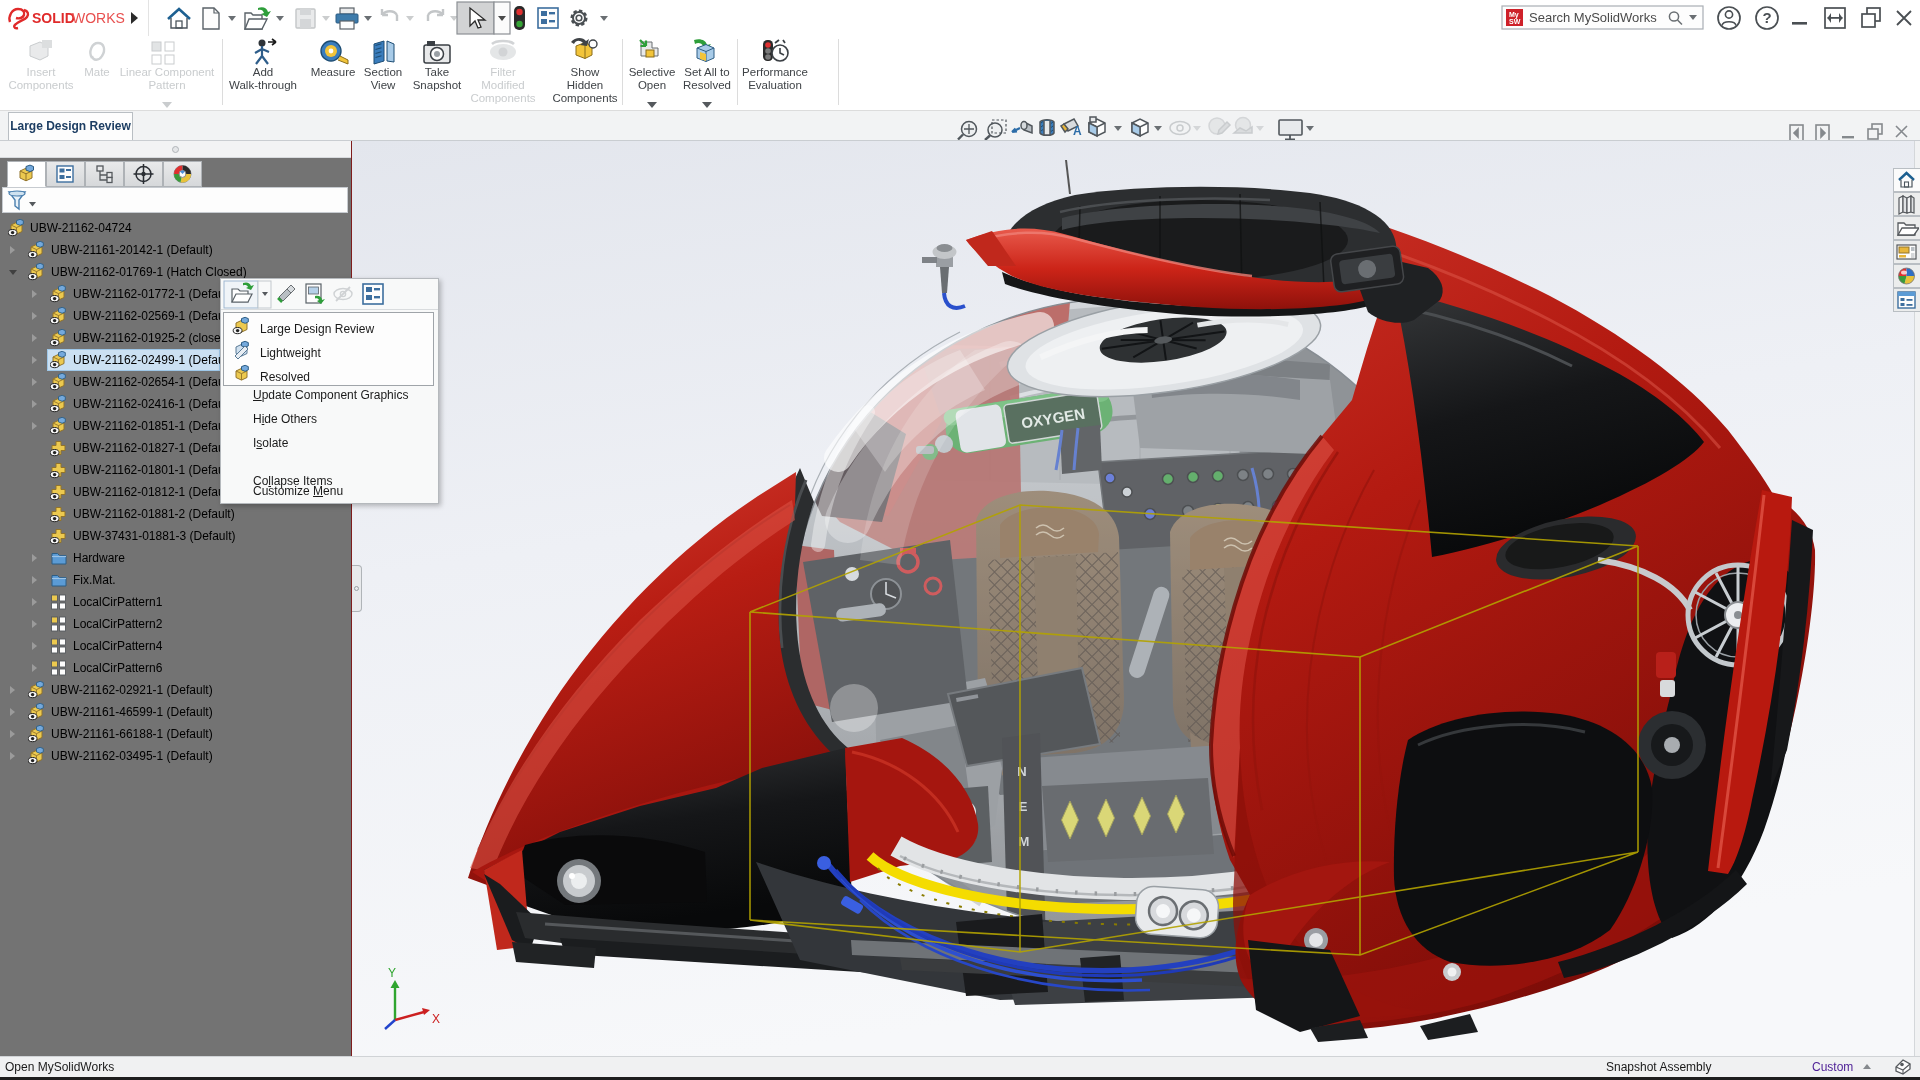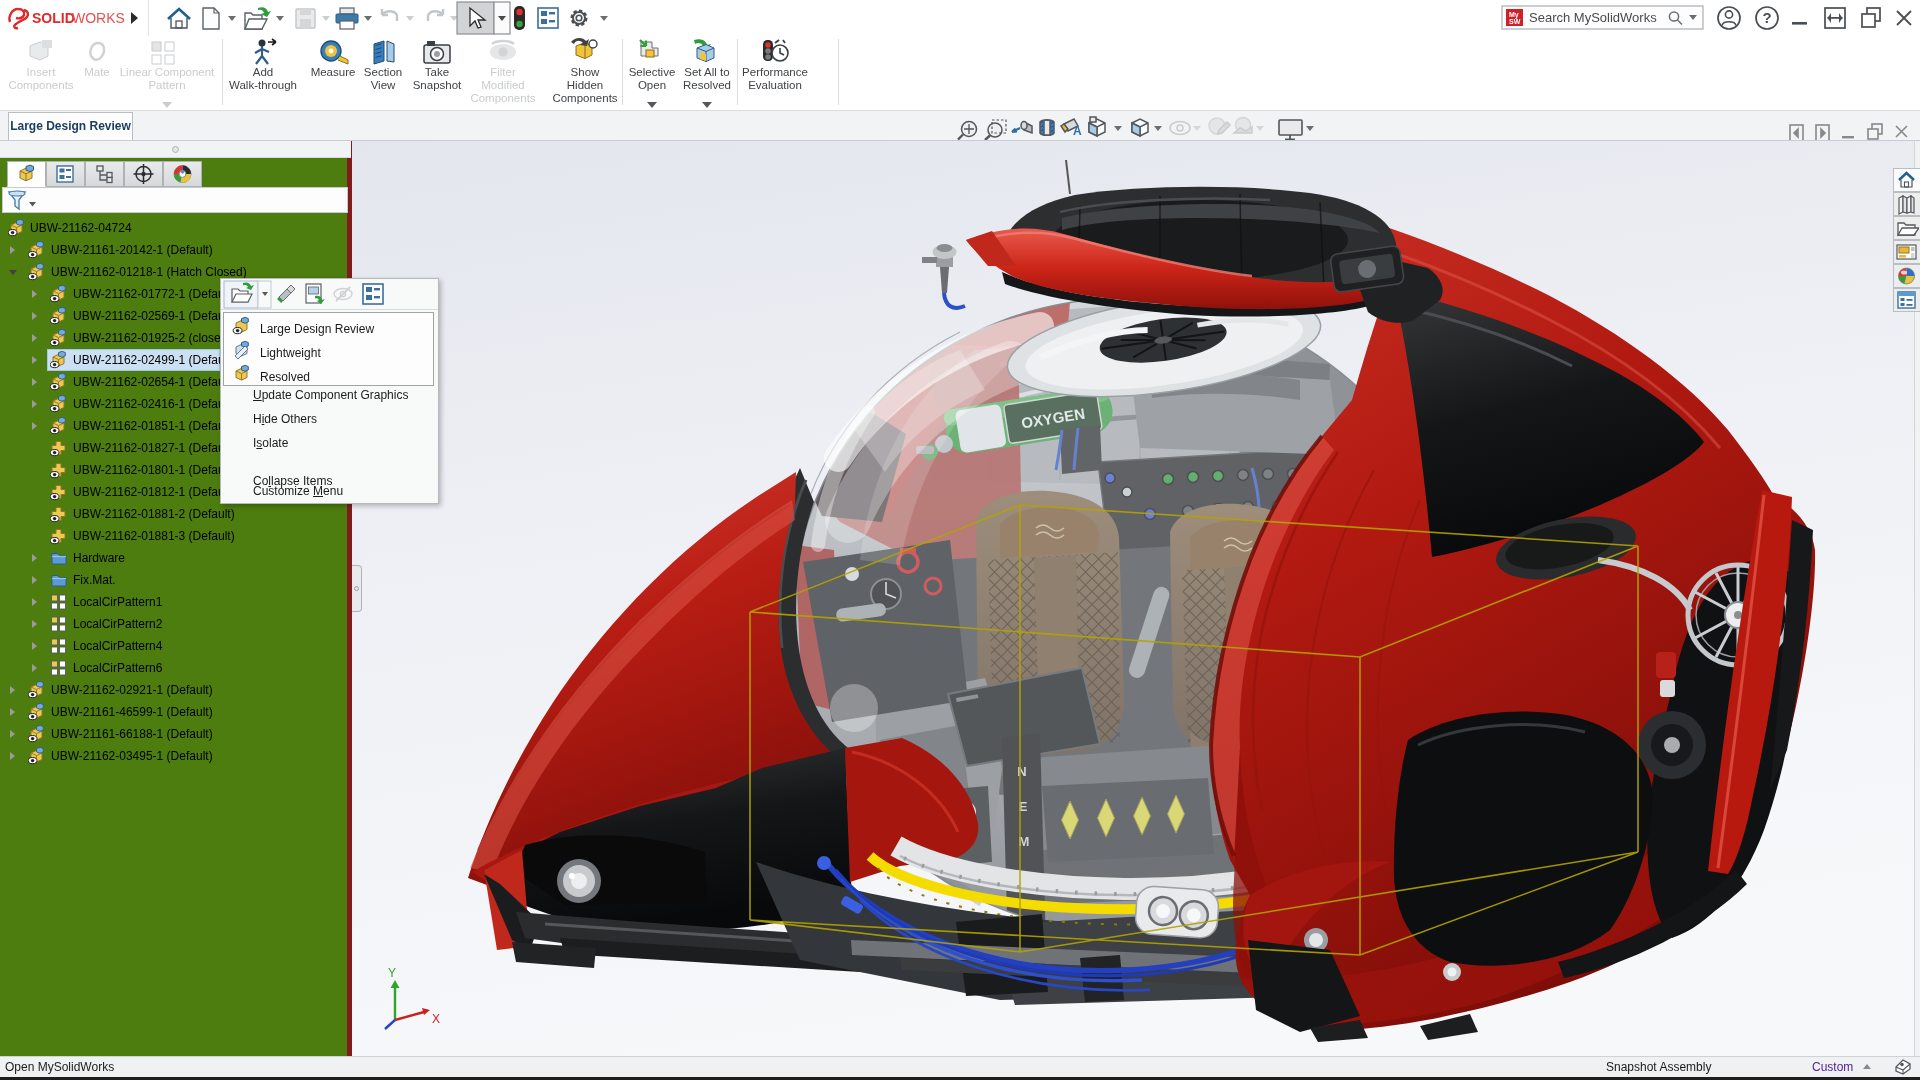--- a/index.html
+++ b/index.html
@@ -7,21 +7,21 @@
 .abs { position:absolute; }
 
 #titlebar { position:absolute; left:0; top:0; width:1920px; height:36px; background:#fff;padding-left:24px; }
 #title-text { position:absolute; left:186px; top:10px; width:1734px; text-align:center; font-size:13.5px; color:#3b3b3b; }
 
 #ribbon { position:absolute; left:0; top:36px; width:1920px; height:75px; background:#fff; border-bottom:1px solid #dcdcdc; }
 
 #tabstrip { position:absolute; left:0; top:111px; width:1920px; height:30px; background:#f2f3f4; border-bottom:1px solid #c9cdd1; }
 #ldr-tab { position:absolute; left:8px; top:1px; width:125px; height:28px; background:#fdfdfd; border:1px solid #b9bec3; border-bottom:none; font-size:12px; font-weight:bold; color:#1d3e63; text-align:center; line-height:26px; }
 
-#leftpanel { position:absolute; left:0; top:141px; width:352px; height:915px; background:#4d7c0f; border-right:5px solid #7f1d1d; }
+#leftpanel { position:absolute; left:0; top:141px; width:352px; height:915px; background:#737373; border-right:1px solid #7f1d1d; }
 #lp-splitrow { position:absolute; left:0; top:0; width:351px; height:17px; background:#f2f3f4; border-bottom:1px solid #d7dadd; }
 .fm-tabs { position:absolute; left:7px; top:20px; height:26px; }
 .fm-tab { position:absolute; top:0; width:39px; height:26px; background:linear-gradient(#e9eaeb,#d6d8da); border:1px solid #aeb2b6; }
 .fm-tab.active { background:#fff; border-bottom:1px solid #fff; }
 #filterrow { position:absolute; left:2px; top:46px; width:346px; height:26px; border:1px solid #c7cbd0; background:#fdfdfd; }
 #tree { position:absolute; left:0; top:76px; width:351px; bottom:0; font-size:12px; color:#000; }
 .trow { position:absolute; left:0; height:22px; width:351px; }
 .trow .lbl { position:absolute; top:4px; white-space:nowrap; }
 .arr { position:absolute; top:7px; width:0; height:0; }
 .arr.c { border-left:5px solid #9b9b9b; border-top:4px solid transparent; border-bottom:4px solid transparent; }
@@ -381,21 +381,21 @@
       </div>
     <div class="trow" style="top:44px">
         <div class="arr e" style="left:9px"></div>
         <svg width="18" height="18" viewBox="0 0 18 18" style="position:absolute;left:28px;top:2px">
           <path d="M3,6 l5.5,-2.6 l5.5,2.6 l0,6.5 l-5.5,2.6 l-5.5,-2.6 Z" fill="#ecc94f" stroke="#93742a" stroke-width="1"></path>
           <path d="M3,6 l5.5,2.6 l5.5,-2.6 M8.5,8.6 l0,6.3" fill="none" stroke="#93742a" stroke-width="0.9"></path>
           <path d="M8.5,1.6 l3.6,-1.3 l3.2,1.3 l0,3.3 l-3.2,1.4 l-3.6,-1.4 Z" fill="#74a9dc" stroke="#2d5d84" stroke-width="0.9"></path>
           <ellipse cx="4.6" cy="13.6" rx="4.4" ry="3.1" fill="#f5f5f5" stroke="#222" stroke-width="1"></ellipse>
           <circle cx="4.6" cy="13.6" r="1.7" fill="#222"></circle>
         </svg>
-        <span class="lbl" style="left:51px">UBW-21162-01218-1 (Hatch Closed)</span>
+        <span class="lbl" style="left:51px">UBW-21162-01769-1 (Hatch Closed)</span>
       </div>
     <div class="trow" style="top:66px">
         <div class="arr c" style="left:32px"></div>
         <svg width="18" height="18" viewBox="0 0 18 18" style="position:absolute;left:50px;top:2px">
           <path d="M3,6 l5.5,-2.6 l5.5,2.6 l0,6.5 l-5.5,2.6 l-5.5,-2.6 Z" fill="#ecc94f" stroke="#93742a" stroke-width="1"></path>
           <path d="M3,6 l5.5,2.6 l5.5,-2.6 M8.5,8.6 l0,6.3" fill="none" stroke="#93742a" stroke-width="0.9"></path>
           <path d="M8.5,1.6 l3.6,-1.3 l3.2,1.3 l0,3.3 l-3.2,1.4 l-3.6,-1.4 Z" fill="#74a9dc" stroke="#2d5d84" stroke-width="0.9"></path>
           <ellipse cx="4.6" cy="13.6" rx="4.4" ry="3.1" fill="#f5f5f5" stroke="#222" stroke-width="1"></ellipse>
           <circle cx="4.6" cy="13.6" r="1.7" fill="#222"></circle>
         </svg>
@@ -499,21 +499,21 @@
           <circle cx="4.6" cy="13.6" r="1.7" fill="#222"></circle>
         </svg>
         <span class="lbl" style="left:73px">UBW-21162-01881-2 (Default)</span>
       </div>
     <div class="trow" style="top:308px">
         <svg width="18" height="18" viewBox="0 0 18 18" style="position:absolute;left:50px;top:2px">
           <path d="M6,2.5 l5,0 l0,4 l4,0 l0,5 l-4,0 l0,4 l-5,0 l0,-4 l-4,0 l0,-5 l4,0 Z" fill="#ecc94f" stroke="#93742a" stroke-width="1"></path>
           <ellipse cx="4.6" cy="13.6" rx="4.4" ry="3.1" fill="#f5f5f5" stroke="#222" stroke-width="1"></ellipse>
           <circle cx="4.6" cy="13.6" r="1.7" fill="#222"></circle>
         </svg>
-        <span class="lbl" style="left:73px">UBW-21162-01881-3 (Default)</span>
+        <span class="lbl" style="left:73px">UBW-37431-01881-3 (Default)</span>
       </div>
     <div class="trow" style="top:330px">
         <div class="arr c" style="left:32px"></div>
         <svg width="18" height="18" viewBox="0 0 18 18" style="position:absolute;left:50px;top:2px">
           <path d="M2,4.5 l5.5,0 l2,2 l6.5,0 l0,8.5 l-14,0 Z" fill="#5b9bd5" stroke="#2d5d84" stroke-width="1"></path>
           <path d="M2,7.5 l14,0" stroke="#9cc3e5" stroke-width="1.2" fill="none"></path>
         </svg>
         <span class="lbl" style="left:73px">Hardware</span>
       </div>
     <div class="trow" style="top:352px">

